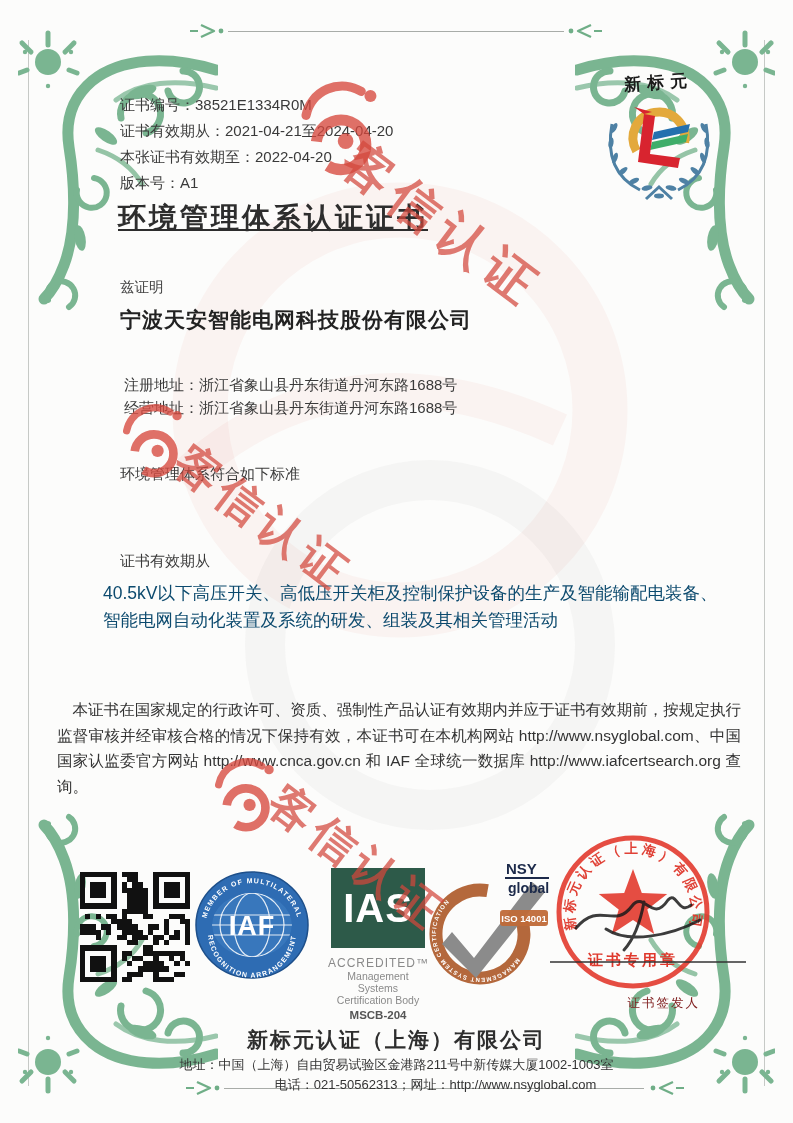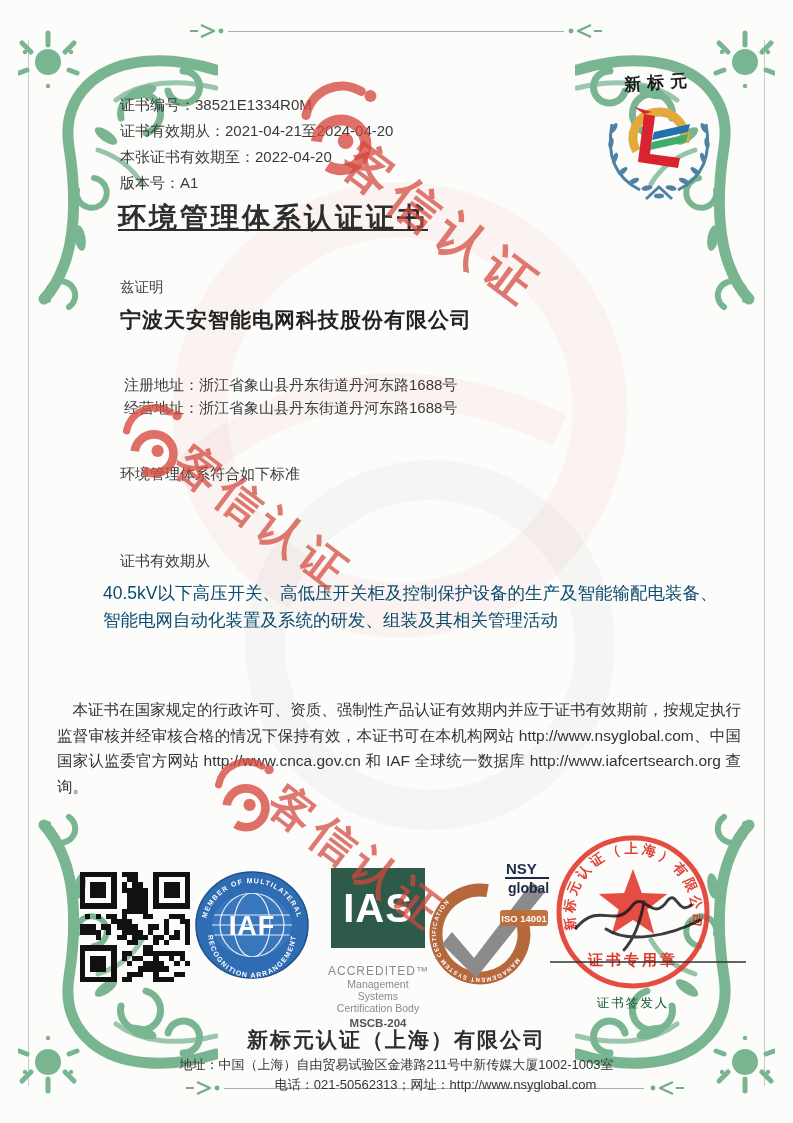--- a/index.html
+++ b/index.html
@@ -25,24 +25,24 @@
   .std-intro{position:absolute;left:120px;top:465px;font-size:15px;color:#3a3a3a;}
   .std-code{position:absolute;left:118px;top:490px;font-size:27px;font-weight:bold;color:#222;letter-spacing:.5px;}
   .scope-label{position:absolute;left:120px;top:552px;font-size:15px;color:#3a3a3a;}
   .scope-text{position:absolute;left:103px;top:580px;width:618px;font-size:17.5px;line-height:27px;color:#0c4a6e;}
   .validity{position:absolute;left:57px;top:697px;width:684px;font-size:15.5px;line-height:25.5px;
             color:#333;text-align:justify;text-indent:1em;}
   
   .ias-wrap{position:absolute;left:328px;top:868px;width:100px;text-align:center;}
   .ias-sq{width:94px;height:80px;margin:0 auto;background:#2d5a49;display:flex;align-items:center;justify-content:center;}
   .ias-sq span{color:#fff;font-size:40px;font-weight:800;letter-spacing:1px;}
-  .ias-l1{font-size:12px;color:#8a8a8a;letter-spacing:1px;margin-top:16px;}
+  .ias-l1{font-size:12px;color:#8a8a8a;letter-spacing:1px;margin-top:8px;}
   .ias-l2,.ias-l3{font-size:10.5px;color:#8a8a8a;line-height:12px;}
   .ias-l4{font-size:11.5px;color:#555;font-weight:bold;margin-top:3px;}
-  .signer{position:absolute;left:566px;top:995px;width:134px;text-align:center;font-size:12.5px;color:#14532d;letter-spacing:2px;}
+  .signer{position:absolute;left:566px;top:995px;width:134px;text-align:right;font-size:12.5px;color:#7f1d1d;letter-spacing:2px;}
   
   .f-company{position:absolute;left:0;top:1026px;width:793px;text-align:center;font-size:21px;font-weight:bold;color:#2e2e2e;letter-spacing:2px;}
   .f-addr{position:absolute;left:0;top:1056px;width:793px;text-align:center;font-size:13px;color:#333;}
   .f-contact{position:absolute;left:0;top:1076px;width:793px;text-align:center;font-size:13px;color:#333;padding-left:39px;}
   
   .wm-logo{position:absolute;color:rgba(214,72,62,.78);}
   .wm-text{position:absolute;font-size:50px;font-weight:700;color:rgba(211,70,60,.72);
            letter-spacing:9px;white-space:nowrap;transform-origin:left top;transform:rotate(37deg);}
   .wm-text.small{font-size:45px;letter-spacing:7px;}
 </style>

